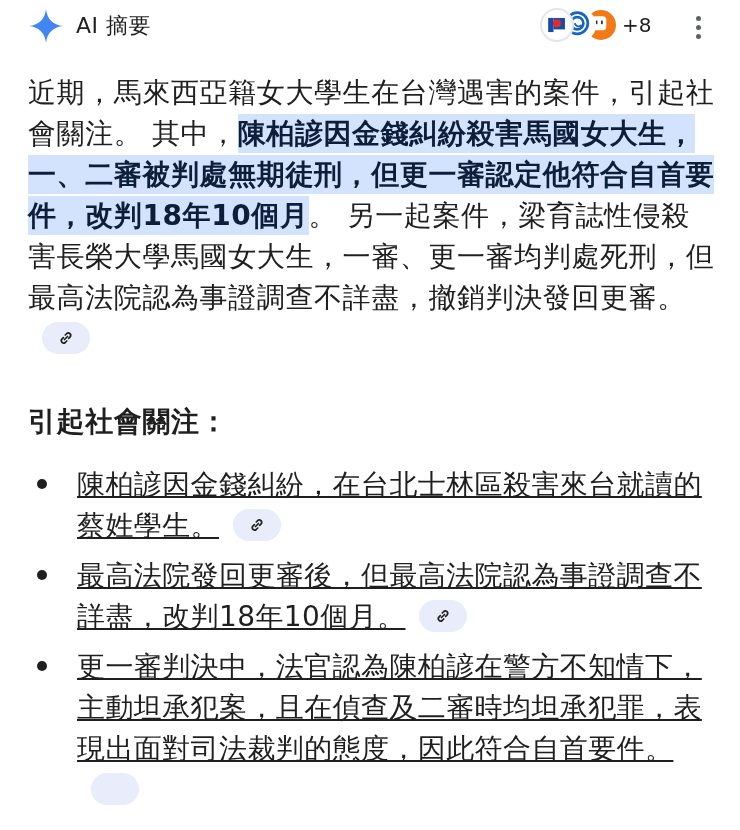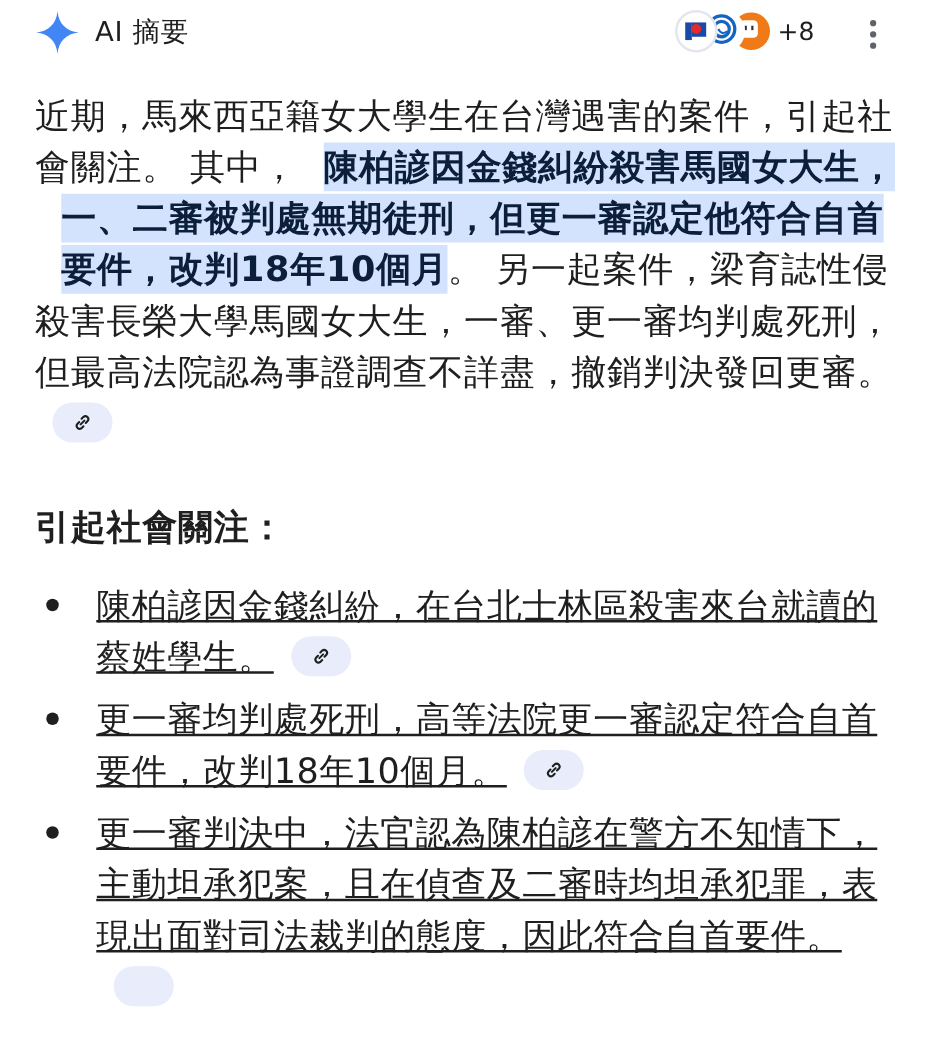--- a/index.html
+++ b/index.html
@@ -14,21 +14,21 @@
   .src-avatar { width: 34px; height: 34px; border-radius: 50%; border: 2px solid #fff; margin-right: -12px; position: relative; overflow: hidden; }
   .src-1 { background: #ffffff; border: 2px solid #e3e6ee; z-index: 3; }
   .src-2 { background: #ffffff; z-index: 2; }
   .src-3 { background: #f07a17; z-index: 1; }
   .src-count { margin-left: 16px; font-size: 20px; color: #1f1f1f; }
   .more-btn { position: absolute; left: 686px; top: 10px; width: 24px; height: 34px; display: flex; flex-direction: column; align-items: center; justify-content: center; gap: 4px; }
   .more-btn span { width: 5px; height: 5px; border-radius: 50%; background: #5f6368; display: block; }
 
   .content { position: absolute; left: 28px; top: 72px; width: 690px; font-size: 28px; line-height: 41px; color: #1f1f1f; }
   .para { letter-spacing: 0.6px; }
-  .hl { background: #d3e3fd; color: #0b1f3a; box-decoration-break: clone; -webkit-box-decoration-break: clone; padding: 3px 0; font-weight: bold; margin-left: 21px; }
+  .hl { background: #d3e3fd; color: #0b1f3a; box-decoration-break: clone; -webkit-box-decoration-break: clone; padding: 3px 0; font-weight: bold; }
 
   .chip { display: inline-flex; align-items: center; justify-content: center; width: 48px; height: 32px; border-radius: 16px; background: #e8ecfb; vertical-align: middle; margin-left: 14px; position: relative; top: -2px; }
   .chip svg { width: 18px; height: 18px; }
 
   .heading { margin-top: 42px; font-size: 28px; font-weight: bold; color: #1f1f1f; letter-spacing: 0.6px; }
 
   .list { list-style: none; margin-top: 22px; }
   .list li { position: relative; padding-left: 49px; margin-bottom: 9px; letter-spacing: 0.4px; text-decoration: underline; }
   .bullet { position: absolute; left: 9px; top: 15px; width: 10px; height: 10px; border-radius: 50%; background: #1f1f1f; }
 </style>
@@ -94,21 +94,21 @@
             <g fill="none" stroke="#1f1f1f" stroke-width="2.2" stroke-linecap="round">
               <path d="M10 14 L14 10"></path>
               <path d="M8.5 11.5 L6.5 13.5 a3.2 3.2 0 0 0 4.5 4.5 L13 16"></path>
               <path d="M15.5 12.5 L17.5 10.5 a3.2 3.2 0 0 0 -4.5 -4.5 L11 8"></path>
             </g>
           </svg>
         </span>
     </li>
     <li>
       <span class="bullet"></span>
-      <span>更一審均判處死刑，高等法院更一審認定符合自首要件，改判18年10個月。</span><span class="chip">
+      <span>最高法院發回更審後，但最高法院認為事證調查不詳盡，改判18年10個月。</span><span class="chip">
           <svg viewBox="0 0 24 24">
             <g fill="none" stroke="#1f1f1f" stroke-width="2.2" stroke-linecap="round">
               <path d="M10 14 L14 10"></path>
               <path d="M8.5 11.5 L6.5 13.5 a3.2 3.2 0 0 0 4.5 4.5 L13 16"></path>
               <path d="M15.5 12.5 L17.5 10.5 a3.2 3.2 0 0 0 -4.5 -4.5 L11 8"></path>
             </g>
           </svg>
         </span>
     </li>
     <li>

